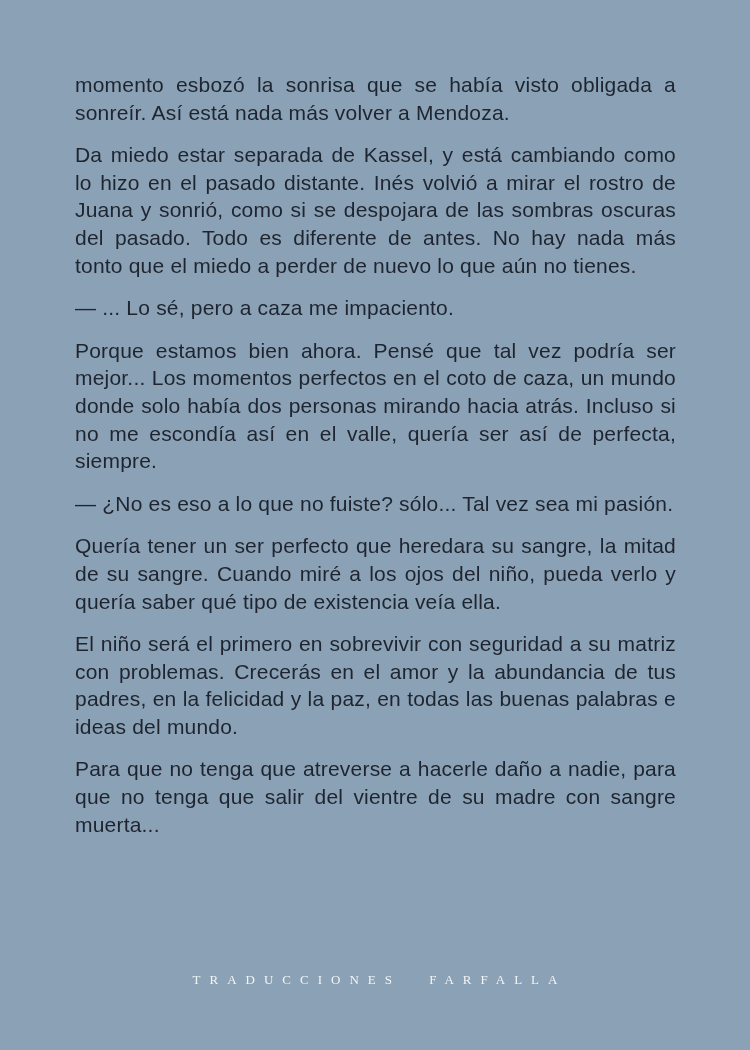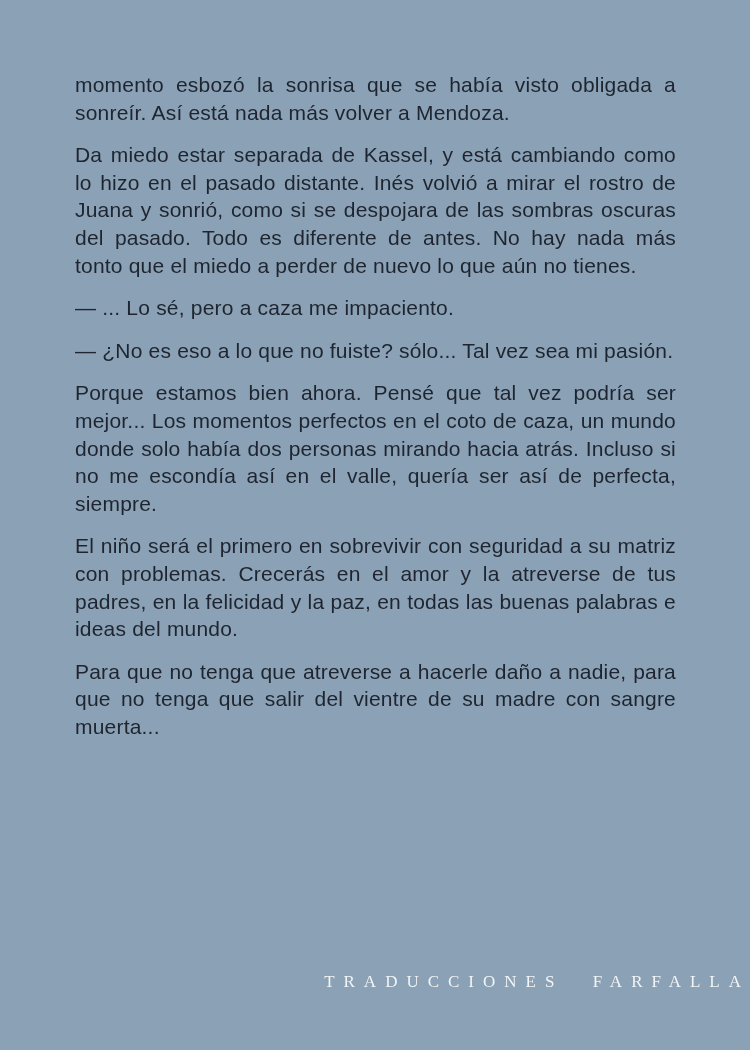--- a/index.html
+++ b/index.html
@@ -41,38 +41,39 @@
     text-align: justify;
   }
   .text-block p:last-child {
     margin-bottom: 0;
   }
   .footer-credit {
     position: absolute;
     left: 0;
     right: 0;
     top: 972px;
-    text-align: right;
+    text-align: center;
     font-family: "Liberation Serif", "DejaVu Serif", serif;
-    font-size: 17px;
+    font-size: 13px;
     font-weight: 400;
     color: var(--footer);
     letter-spacing: 9px;
     word-spacing: 16px;
     text-indent: 9px; 
     white-space: nowrap;
   }
 </style>
 </head>
 <body>
 
 <div class="page">
   <main class="text-block">
     <p>momento esbozó la sonrisa que se había visto obligada a sonreír. Así está nada más volver a Mendoza.</p>
     <p>Da miedo estar separada de Kassel, y está cambiando como lo hizo en el pasado distante. Inés volvió a mirar el rostro de Juana y sonrió, como si se despojara de las sombras oscuras del pasado. Todo es diferente de antes. No hay nada más tonto que el miedo a perder de nuevo lo que aún no tienes.</p>
     <p>— ... Lo sé, pero a caza me impaciento.</p>
+    <p>Porque estamos bien ahora. Pensé que tal vez podría ser mejor... Los momentos perfectos en el coto de caza, un mundo donde solo había dos personas mirando hacia atrás. Incluso si no me escondía así en el valle, quería ser así de perfecta, siempre.</p>
     <p>— ¿No es eso a lo que no fuiste? sólo... Tal vez sea mi pasión.</p>
-    <p>Porque estamos bien ahora. Pensé que tal vez podría ser mejor... Los momentos perfectos en el coto de caza, un mundo donde solo había dos personas mirando hacia atrás. Incluso si no me escondía así en el valle, quería ser así de perfecta, siempre.</p>
-    <p>El niño será el primero en sobrevivir con seguridad a su matriz con problemas. Crecerás en el amor y la atreverse de tus padres, en la felicidad y la paz, en todas las buenas palabras e ideas del mundo.</p>
+    <p>Quería tener un ser perfecto que heredara su sangre, la mitad de su sangre. Cuando miré a los ojos del niño, pueda verlo y quería saber qué tipo de existencia veía ella.</p>
+    <p>El niño será el primero en sobrevivir con seguridad a su matriz con problemas. Crecerás en el amor y la abundancia de tus padres, en la felicidad y la paz, en todas las buenas palabras e ideas del mundo.</p>
     <p>Para que no tenga que atreverse a hacerle daño a nadie, para que no tenga que salir del vientre de su madre con sangre muerta...</p>
   </main>
   <div class="footer-credit">TRADUCCIONES FARFALLA</div>
 </div>
 
 </body></html>

